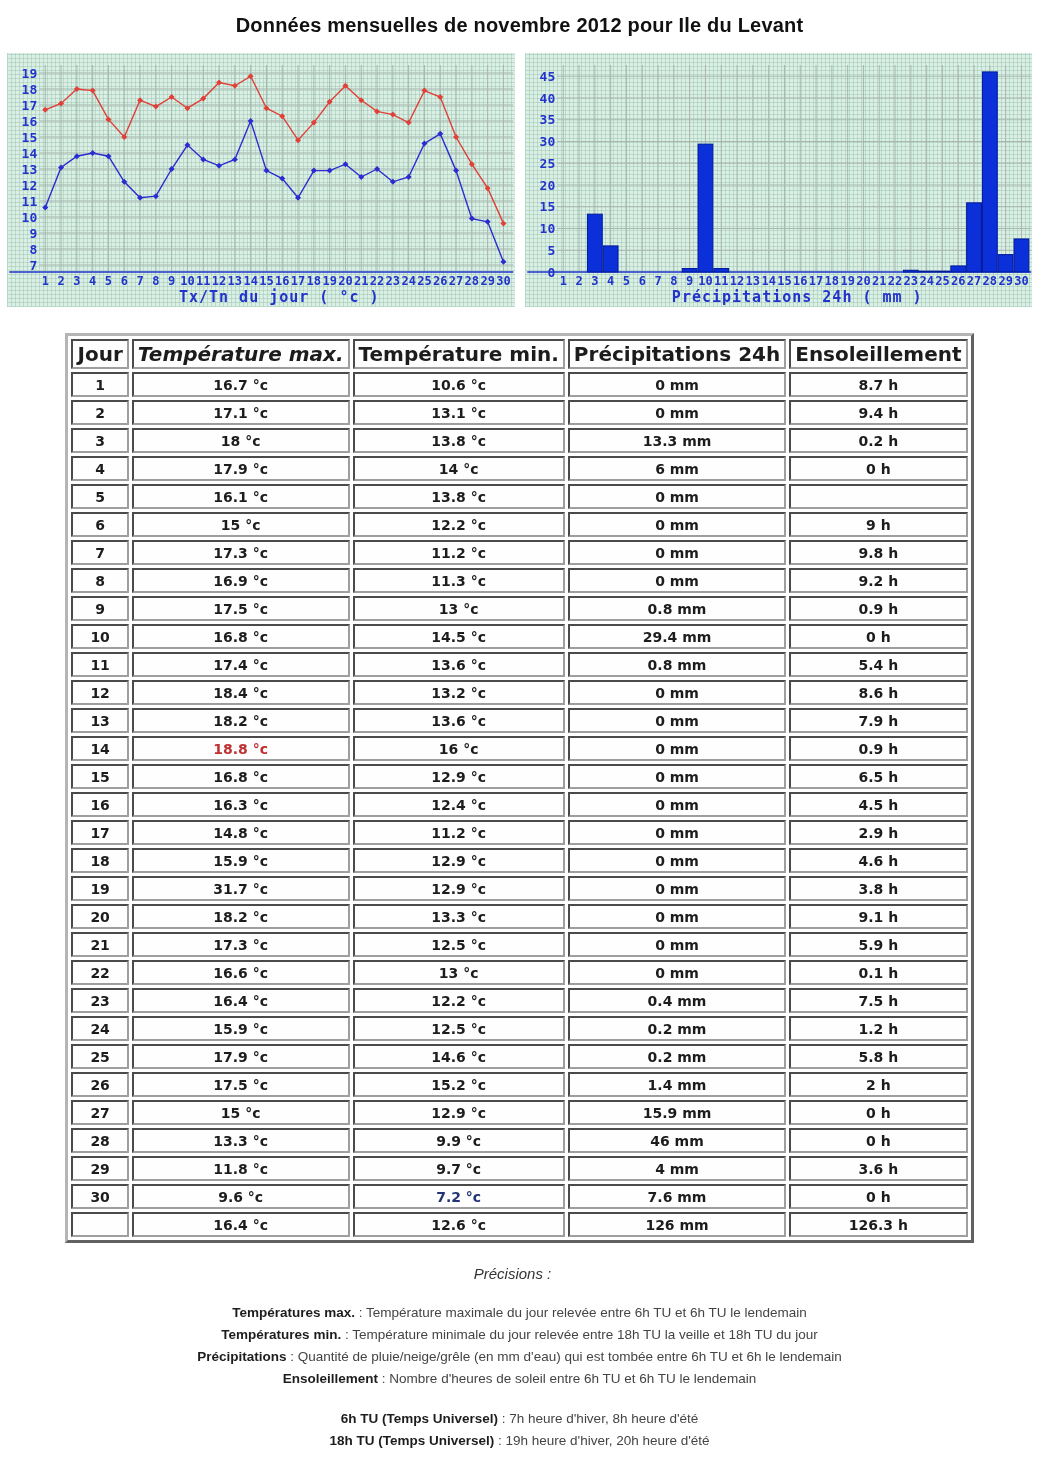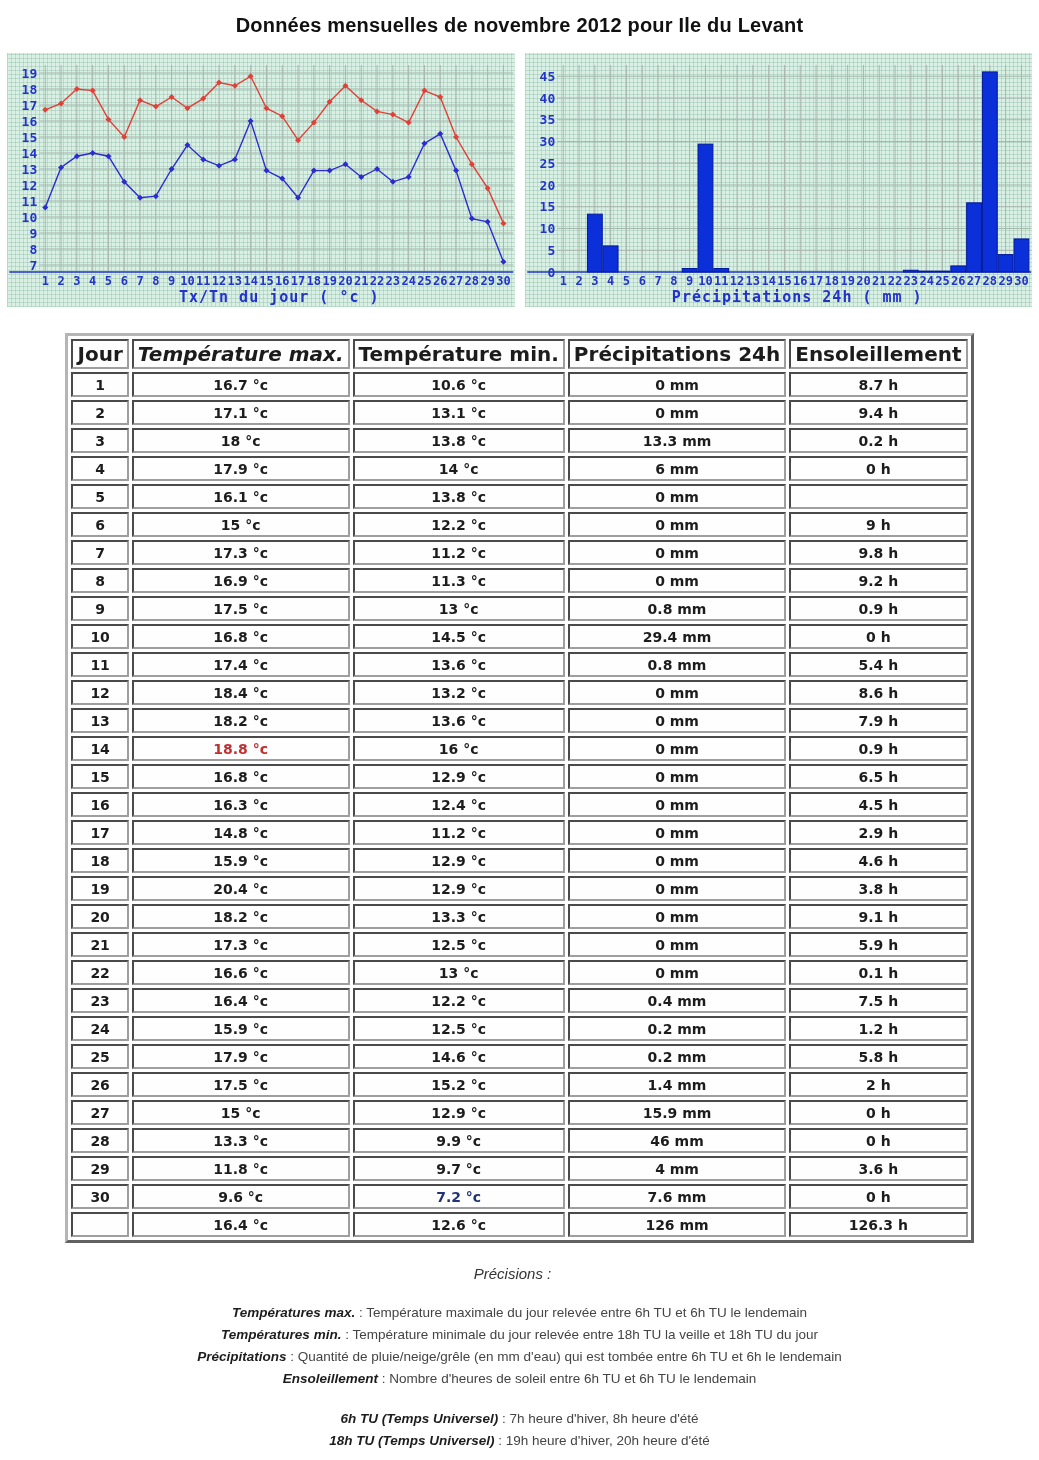--- a/index.html
+++ b/index.html
@@ -25,21 +25,21 @@
   table.weather th:nth-child(1){width:46px;}
   table.weather th:nth-child(2){width:186px;font-style:italic;}
   table.weather th:nth-child(3){width:204px;}
   table.weather th:nth-child(4){width:184px;}
   table.weather th:nth-child(5){width:154px;}
 
   .precisions{text-align:center;font:italic 15px "Liberation Sans",sans-serif;color:#333;
     margin:22px 14px 20px 0;}
   .def-line,.note-line{text-align:center;font:13.5px "Liberation Sans",sans-serif;color:#444;
     line-height:22px;}
-  .def-line b,.note-line b{color:#1d1d1d;font-style:italic;}
+  .def-line b,.note-line b{color:#1d1d1d;}
   .notes{margin-top:18px;padding-bottom:14px;}
 </style>
 </head>
 <body>
 
 <div class="page">
 
   <h1 class="title">Données mensuelles de novembre 2012 pour Ile du Levant</h1>
 
   <div class="charts">
@@ -429,21 +429,21 @@
         </tr>
         <tr>
           <td>18</td>
           <td>15.9 °c</td>
           <td>12.9 °c</td>
           <td>0 mm</td>
           <td>4.6 h</td>
         </tr>
         <tr>
           <td>19</td>
-          <td>20.4 °c</td>
+          <td>31.7 °c</td>
           <td>12.9 °c</td>
           <td>0 mm</td>
           <td>3.8 h</td>
         </tr>
         <tr>
           <td>20</td>
           <td>18.2 °c</td>
           <td>13.3 °c</td>
           <td>0 mm</td>
           <td>9.1 h</td>

